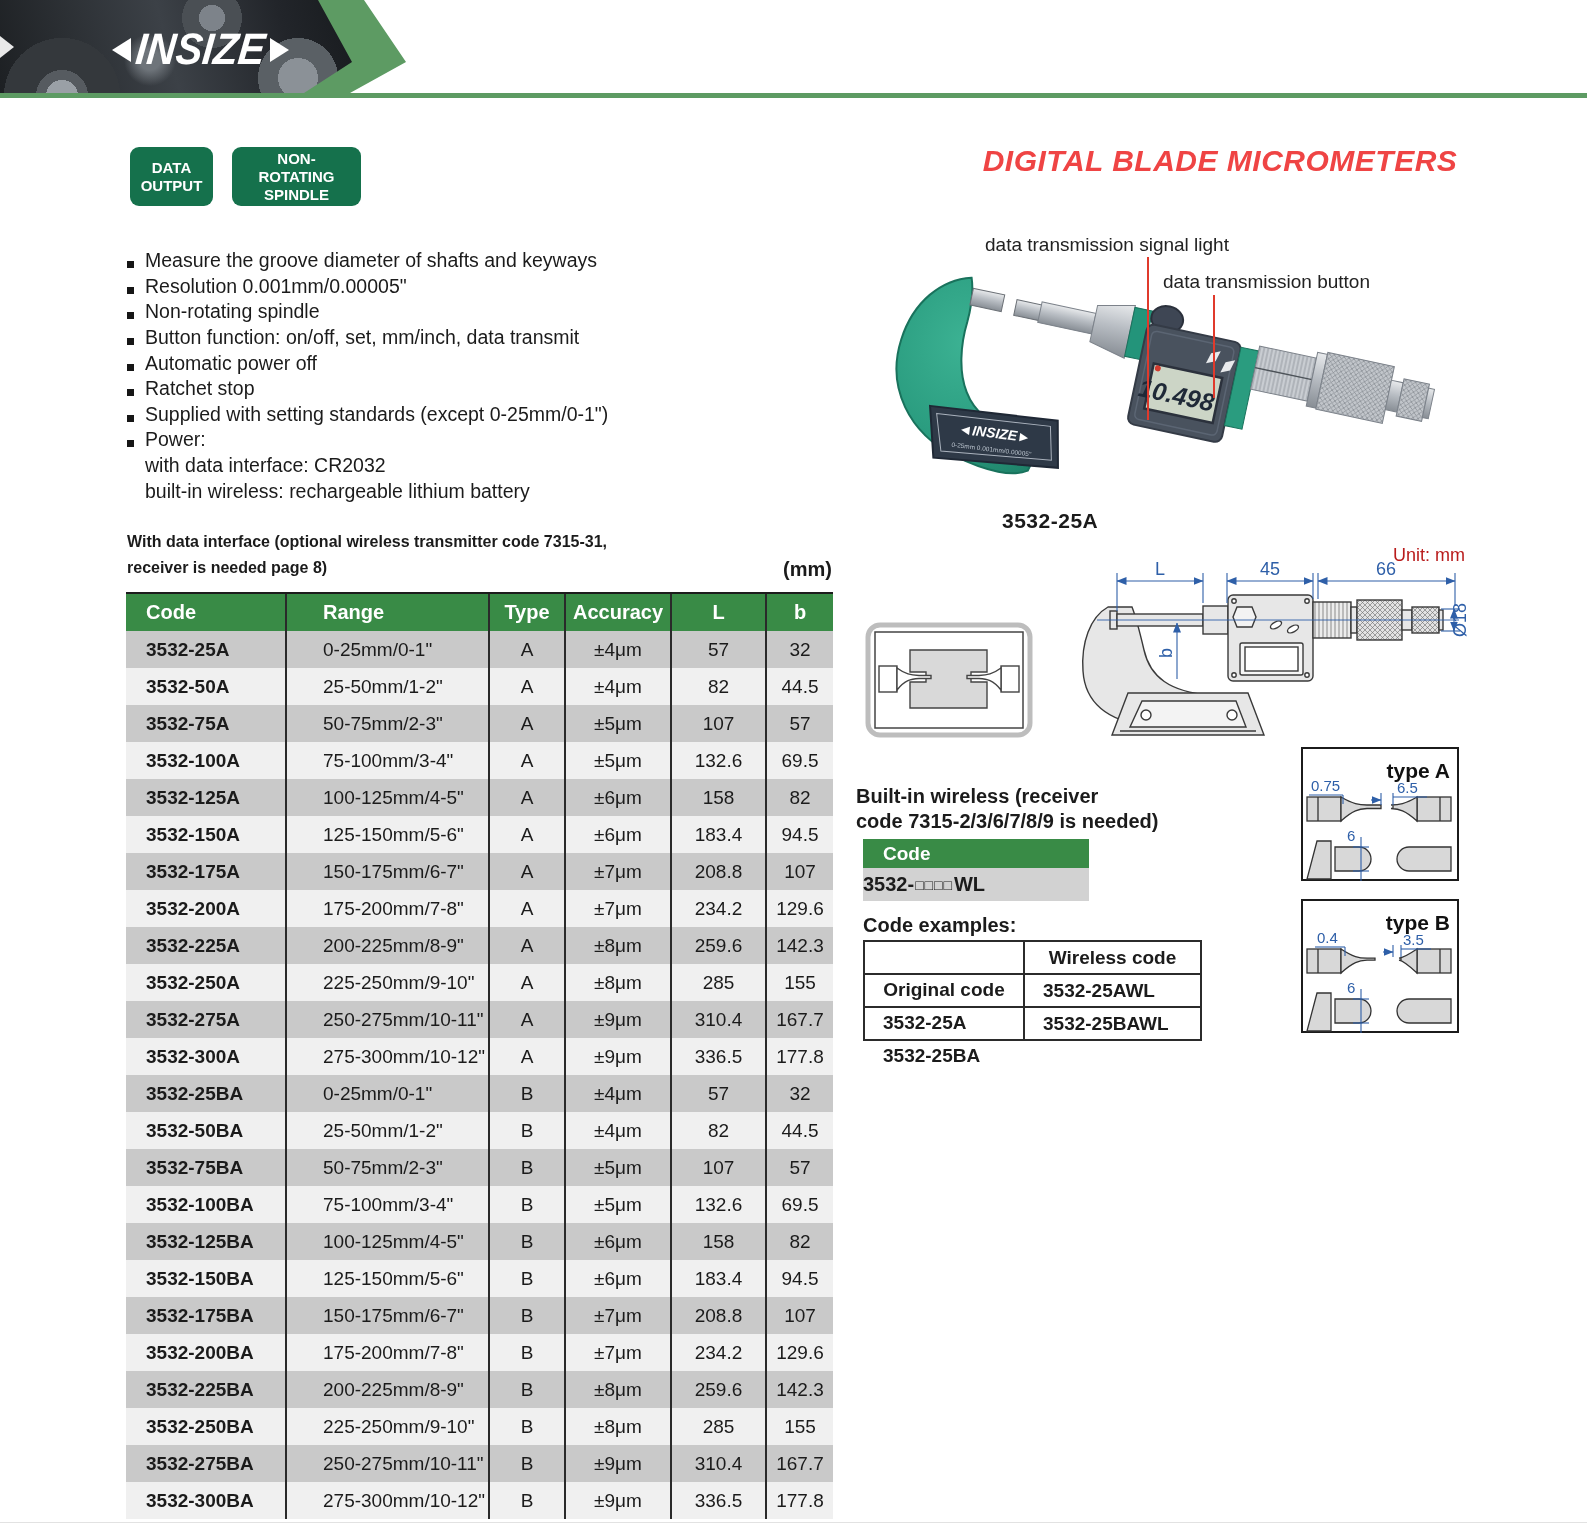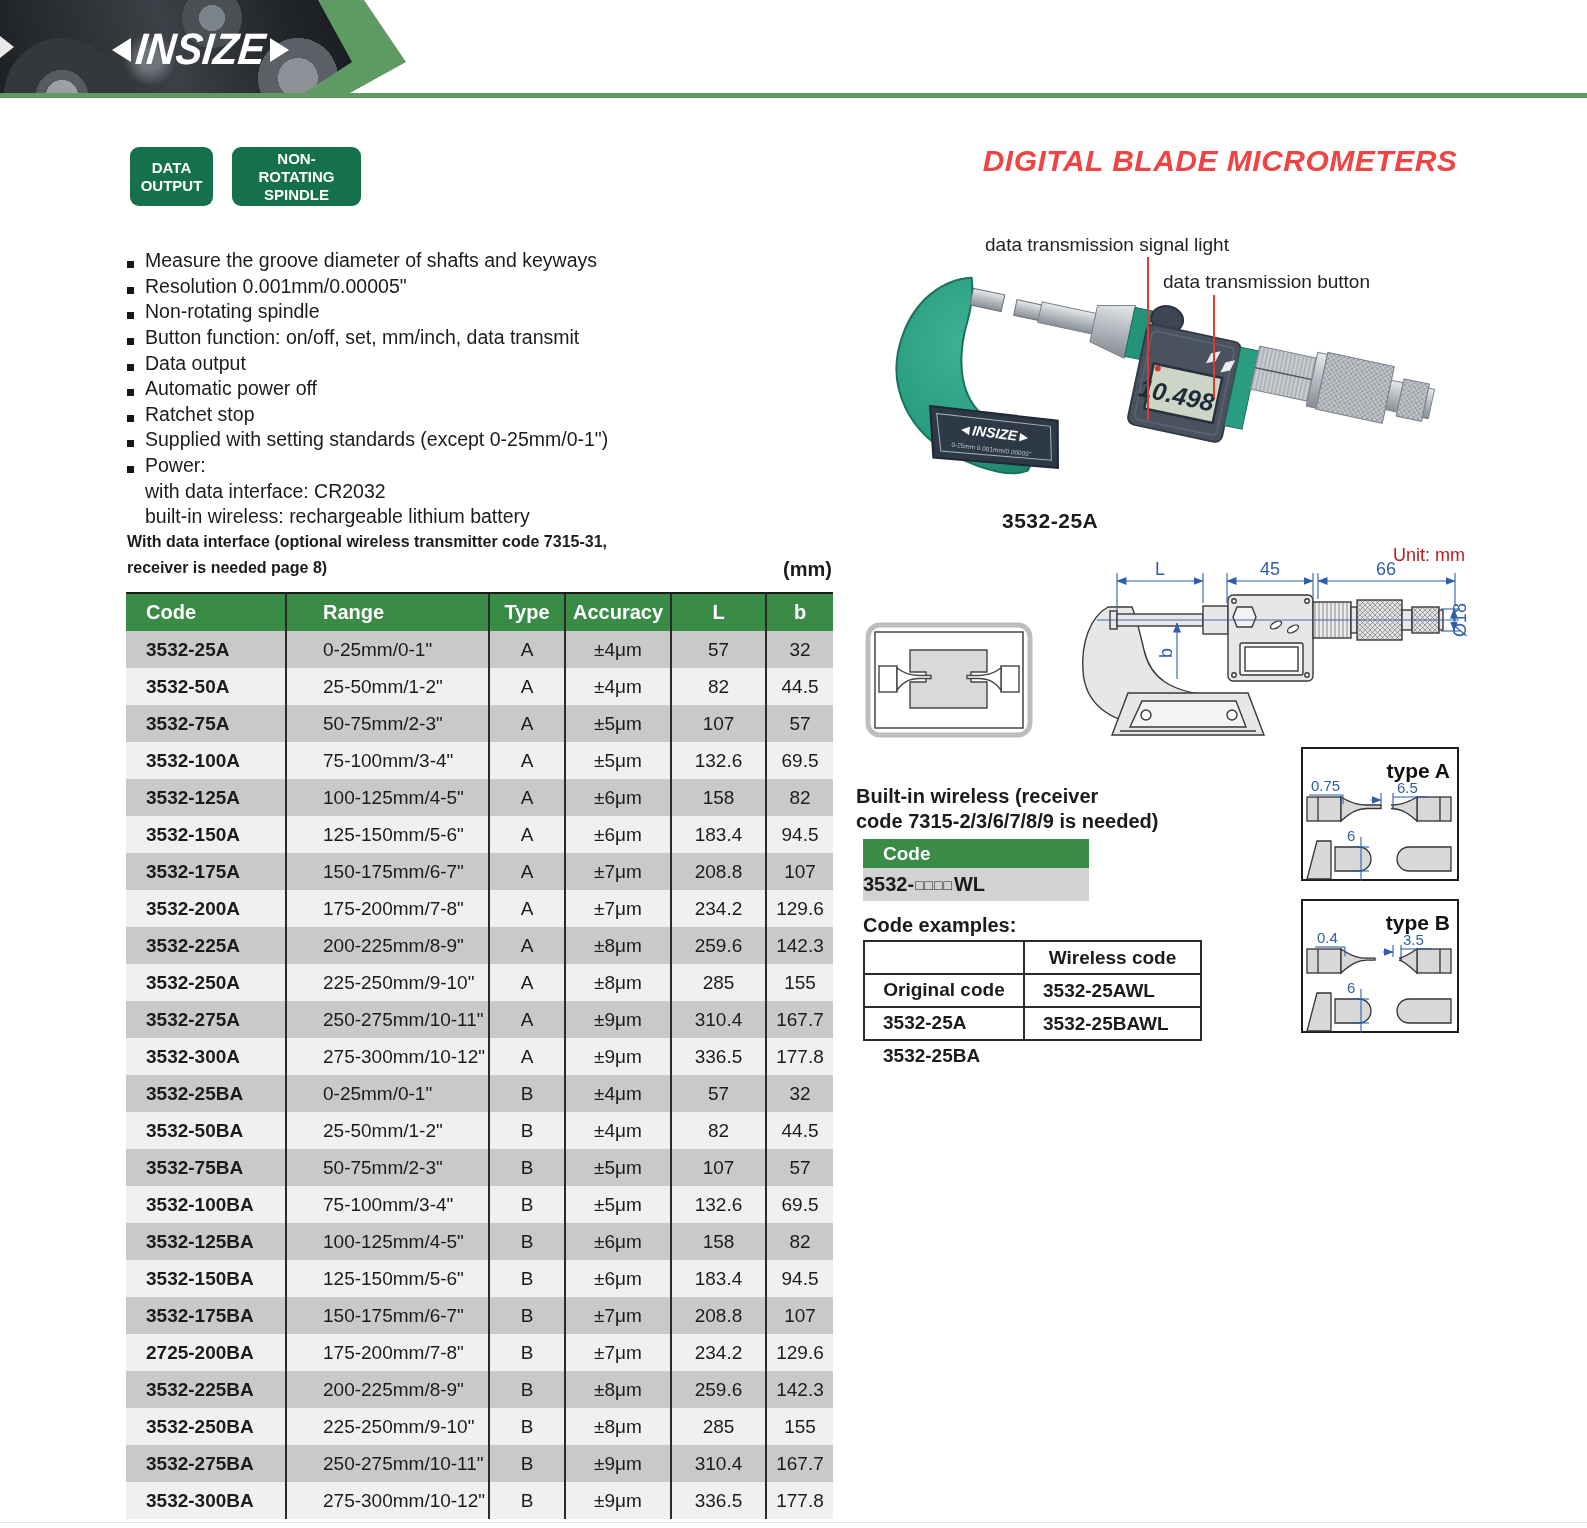--- a/index.html
+++ b/index.html
@@ -124,24 +124,20 @@
       <span class="fb"></span>
       <span>Resolution 0.001mm/0.00005"</span>
     </div>
   <div class="feat">
       <span class="fb"></span>
       <span>Non-rotating spindle</span>
     </div>
   <div class="feat">
       <span class="fb"></span>
       <span>Button function: on/off, set, mm/inch, data transmit</span>
-    </div>
-  <div class="feat">
-      <span class="fb"></span>
-      <span>Data output</span>
     </div>
   <div class="feat">
       <span class="fb"></span>
       <span>Automatic power off</span>
     </div>
   <div class="feat">
       <span class="fb"></span>
       <span>Ratchet stop</span>
     </div>
   <div class="feat">
@@ -387,21 +383,21 @@
       </div>
       <div class="t-row odd">
         <div class="t-cell c0">3532-175BA</div>
         <div class="t-cell c1">150-175mm/6-7"</div>
         <div class="t-cell c2">B</div>
         <div class="t-cell c3">±7μm</div>
         <div class="t-cell c4">208.8</div>
         <div class="t-cell c5">107</div>
       </div>
       <div class="t-row even">
-        <div class="t-cell c0">2725-200BA</div>
+        <div class="t-cell c0">3532-200BA</div>
         <div class="t-cell c1">175-200mm/7-8"</div>
         <div class="t-cell c2">B</div>
         <div class="t-cell c3">±7μm</div>
         <div class="t-cell c4">234.2</div>
         <div class="t-cell c5">129.6</div>
       </div>
       <div class="t-row odd">
         <div class="t-cell c0">3532-225BA</div>
         <div class="t-cell c1">200-225mm/8-9"</div>
         <div class="t-cell c2">B</div>

